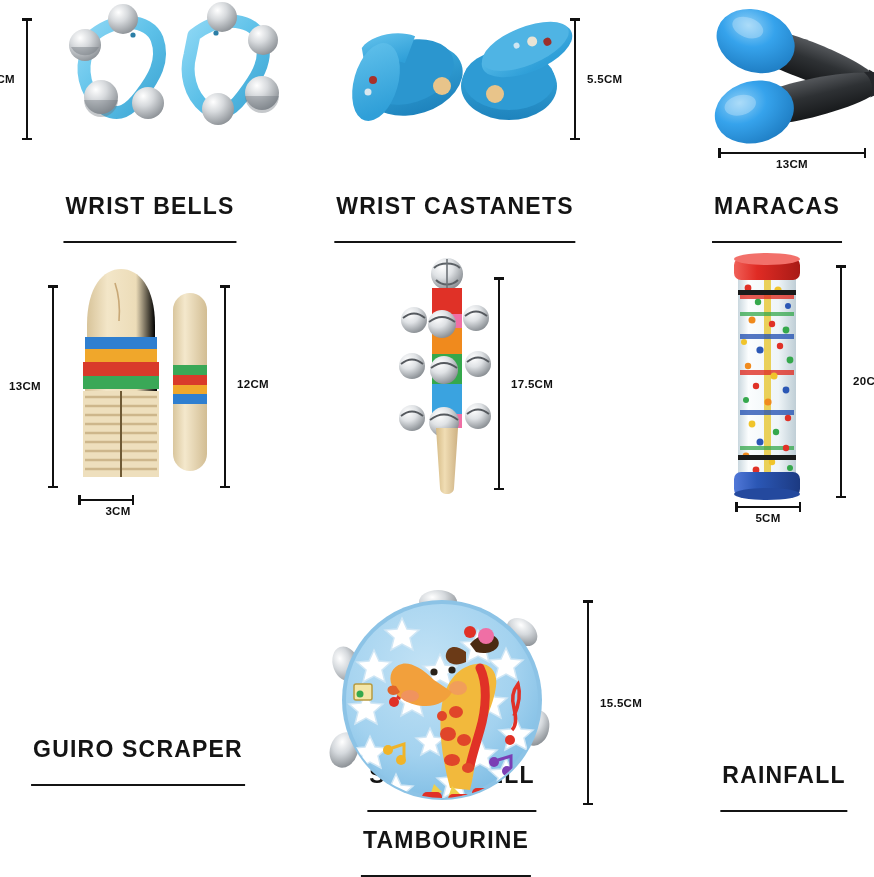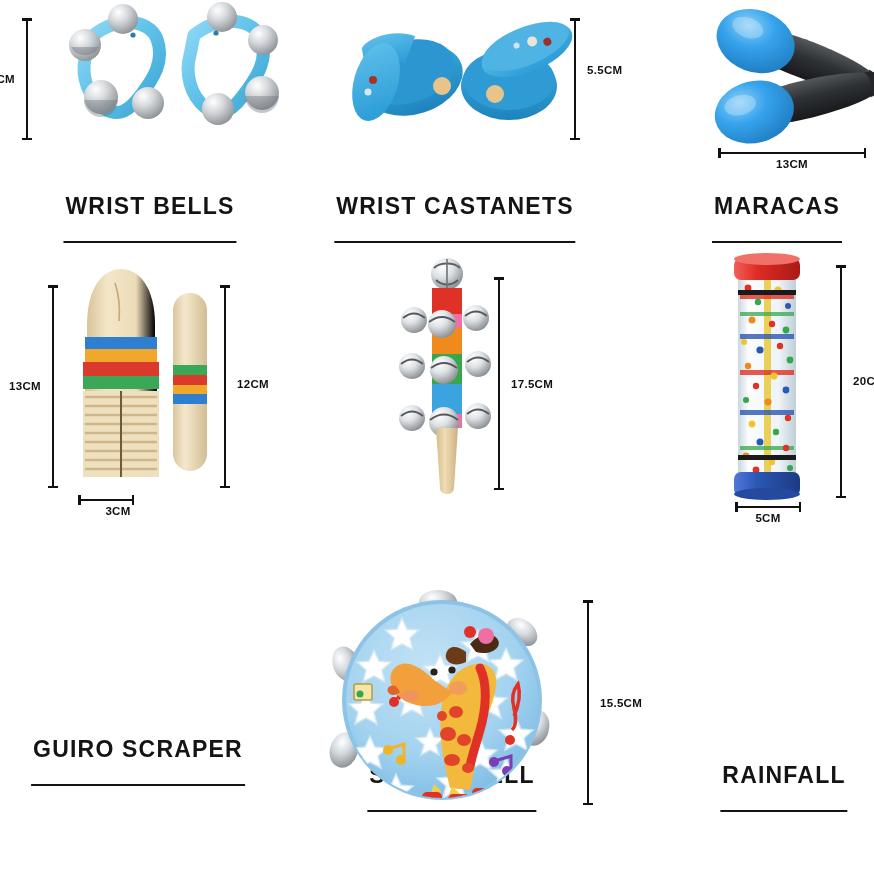--- a/index.html
+++ b/index.html
@@ -95,21 +95,21 @@
     </g>
   </svg>
 
   <div class="caption" style="left:150px;top:193px;">
     <span class="txt">WRIST BELLS</span>
   </div>
 </div>
 
 <div class="panel" style="left:330px;top:0;width:300px;height:230px;">
   <div class="dim-v" style="left:244px;top:18px;height:122px;"></div>
-  <div class="dim-label right" style="left:250px;top:70px;">5.5CM</div>
+  <div class="dim-label right" style="left:250px;top:79px;">5.5CM</div>
 
   <svg width="210" height="130" style="position:absolute;left:22px;top:18px;" viewBox="0 0 210 130">
     <defs>
       <linearGradient id="castTop" x1="0" y1="0" x2="0.4" y2="1">
         <stop offset="0%" stop-color="#63c2ec"></stop>
         <stop offset="100%" stop-color="#2f9fd8"></stop>
       </linearGradient>
       <linearGradient id="castBot" x1="0" y1="0" x2="0" y2="1">
         <stop offset="0%" stop-color="#3daee0"></stop>
         <stop offset="100%" stop-color="#1e83bd"></stop>
@@ -493,13 +493,16 @@
         </g>
         <path d="M104 196 L112 204 L100 208 Z" fill="#f0d04a"></path>
         <path d="M122 198 L130 206 L118 210 Z" fill="#f0d04a"></path>
         <rect x="92" y="204" width="20" height="10" rx="5" fill="#e03127"></rect>
         <rect x="118" y="206" width="22" height="10" rx="5" fill="#e03127"></rect>
         <rect x="142" y="200" width="20" height="10" rx="5" fill="#e03127"></rect>
       </g>
     </g>
   </svg>
 
+  <div class="caption" style="left:126px;top:257px;position:absolute;">
+    <span class="txt">TAMBOURINE</span>
+  </div>
 </div>
 
 </body></html>

